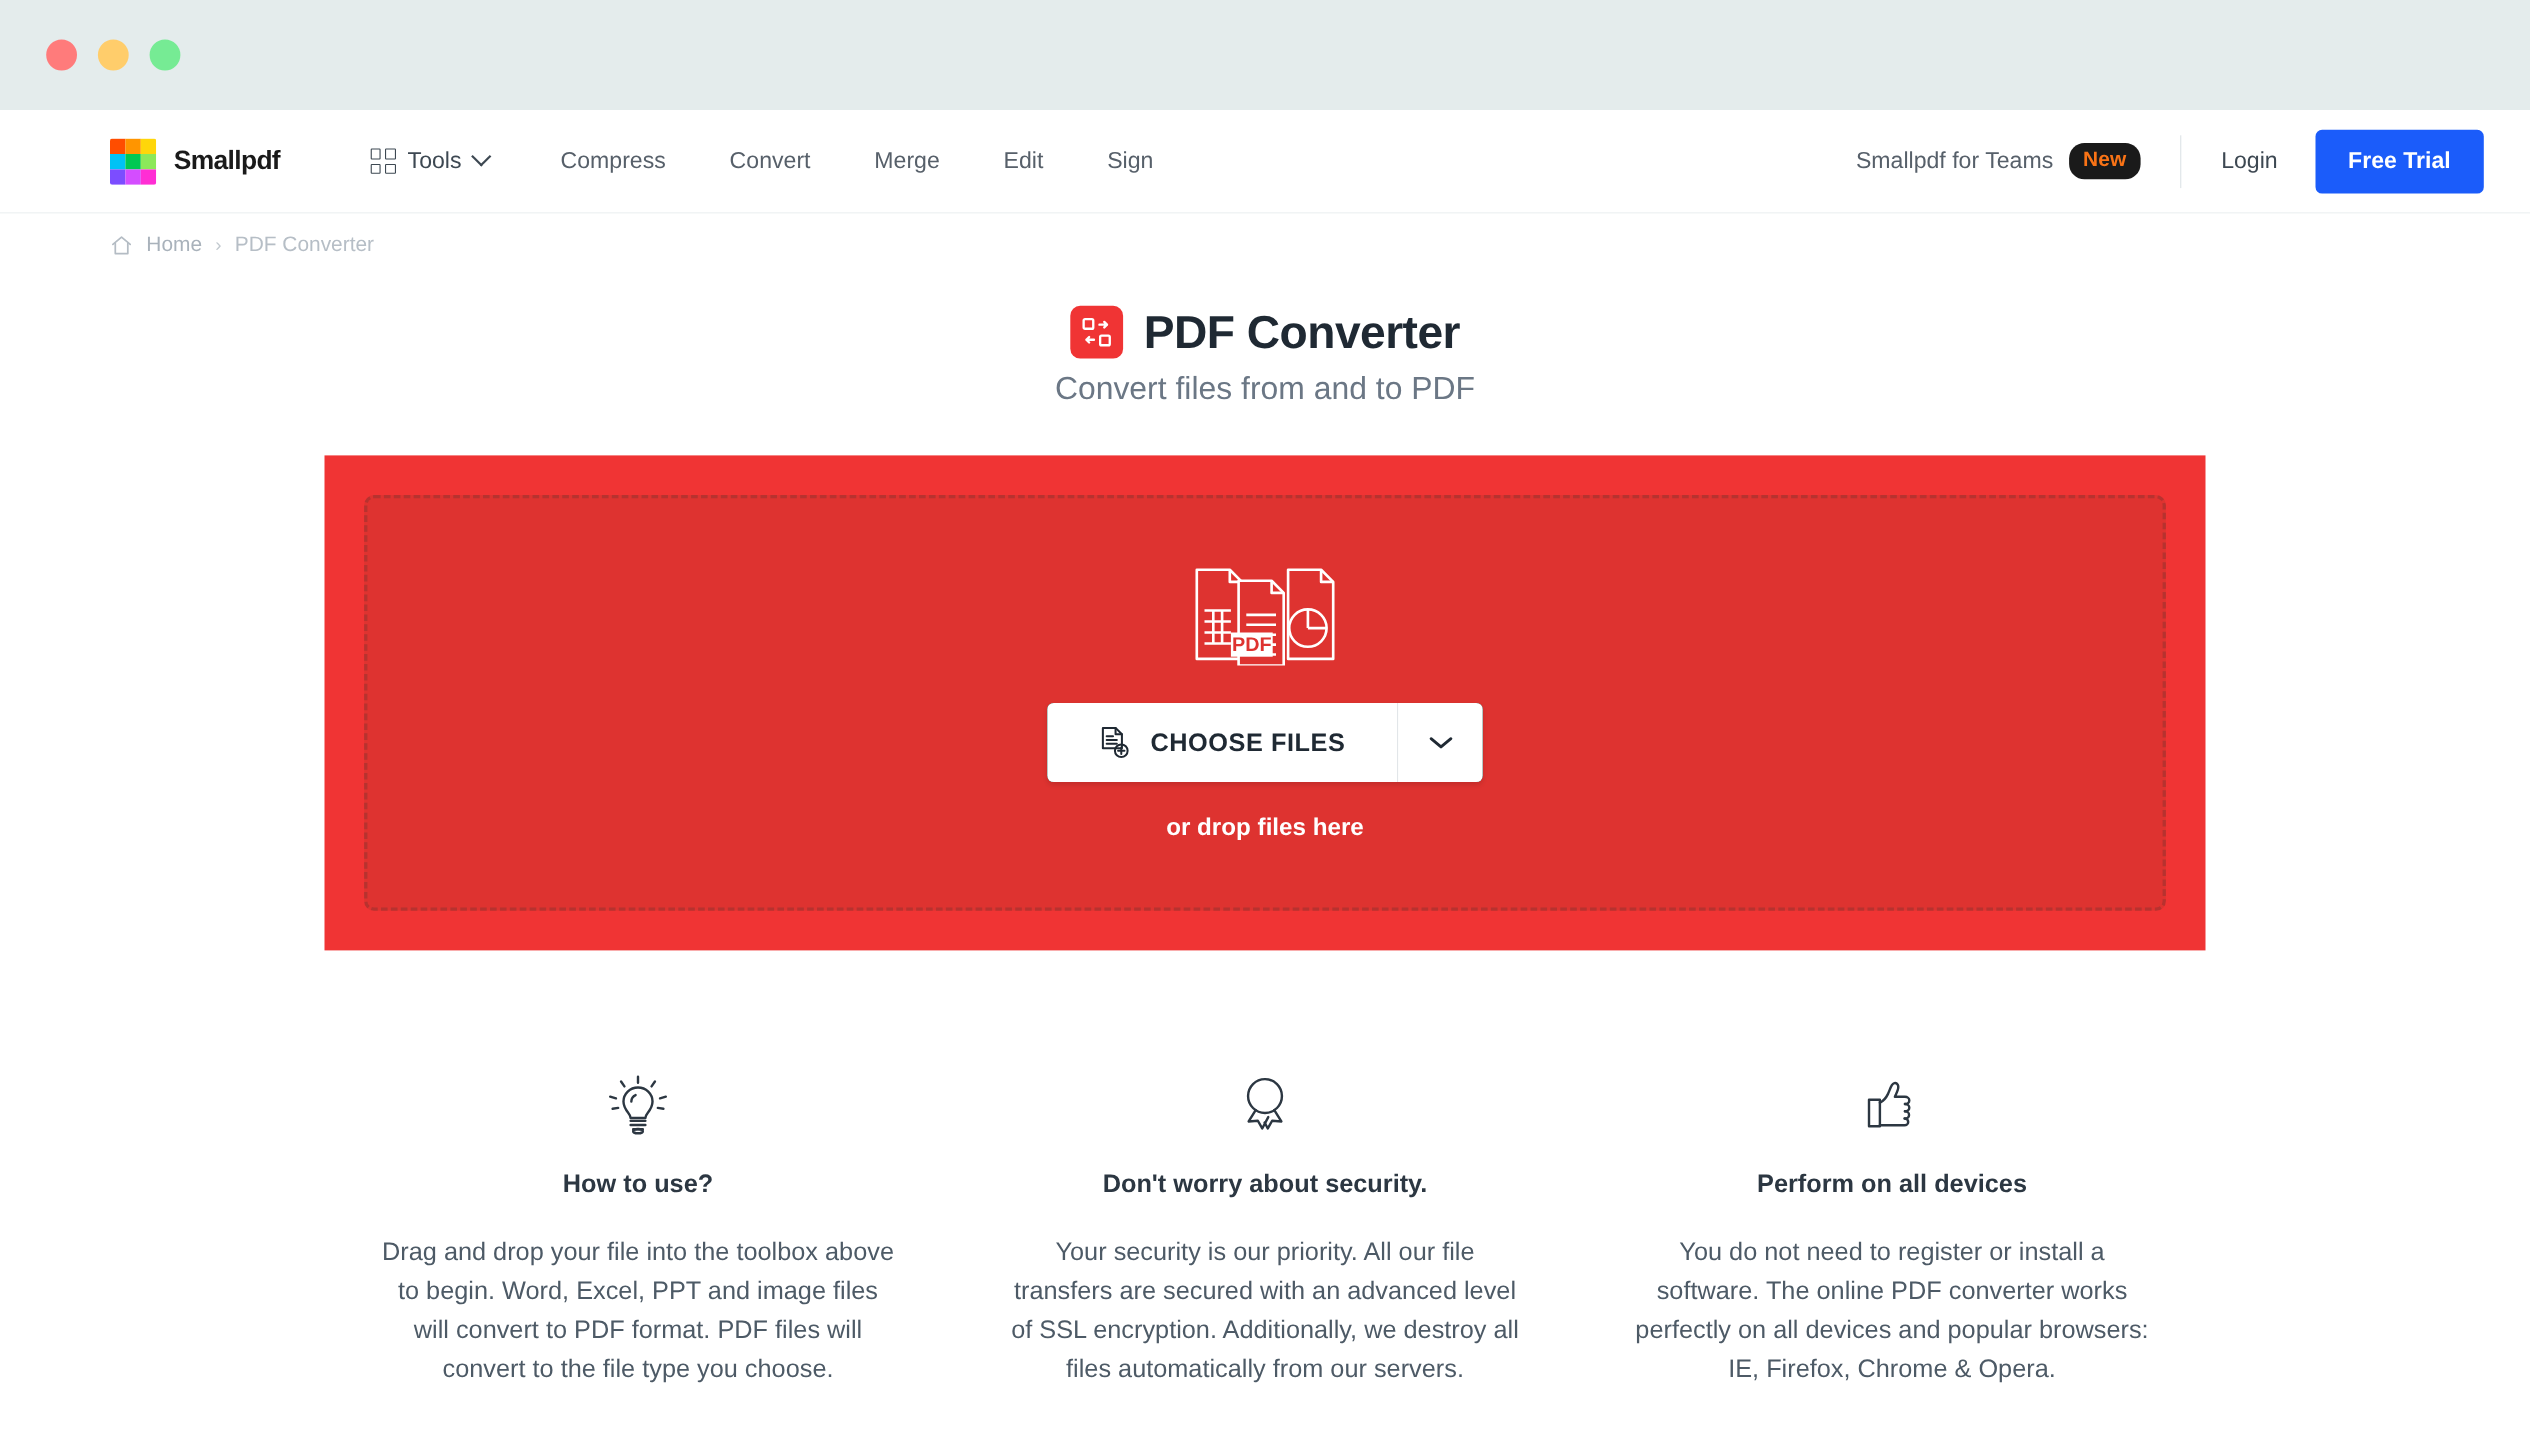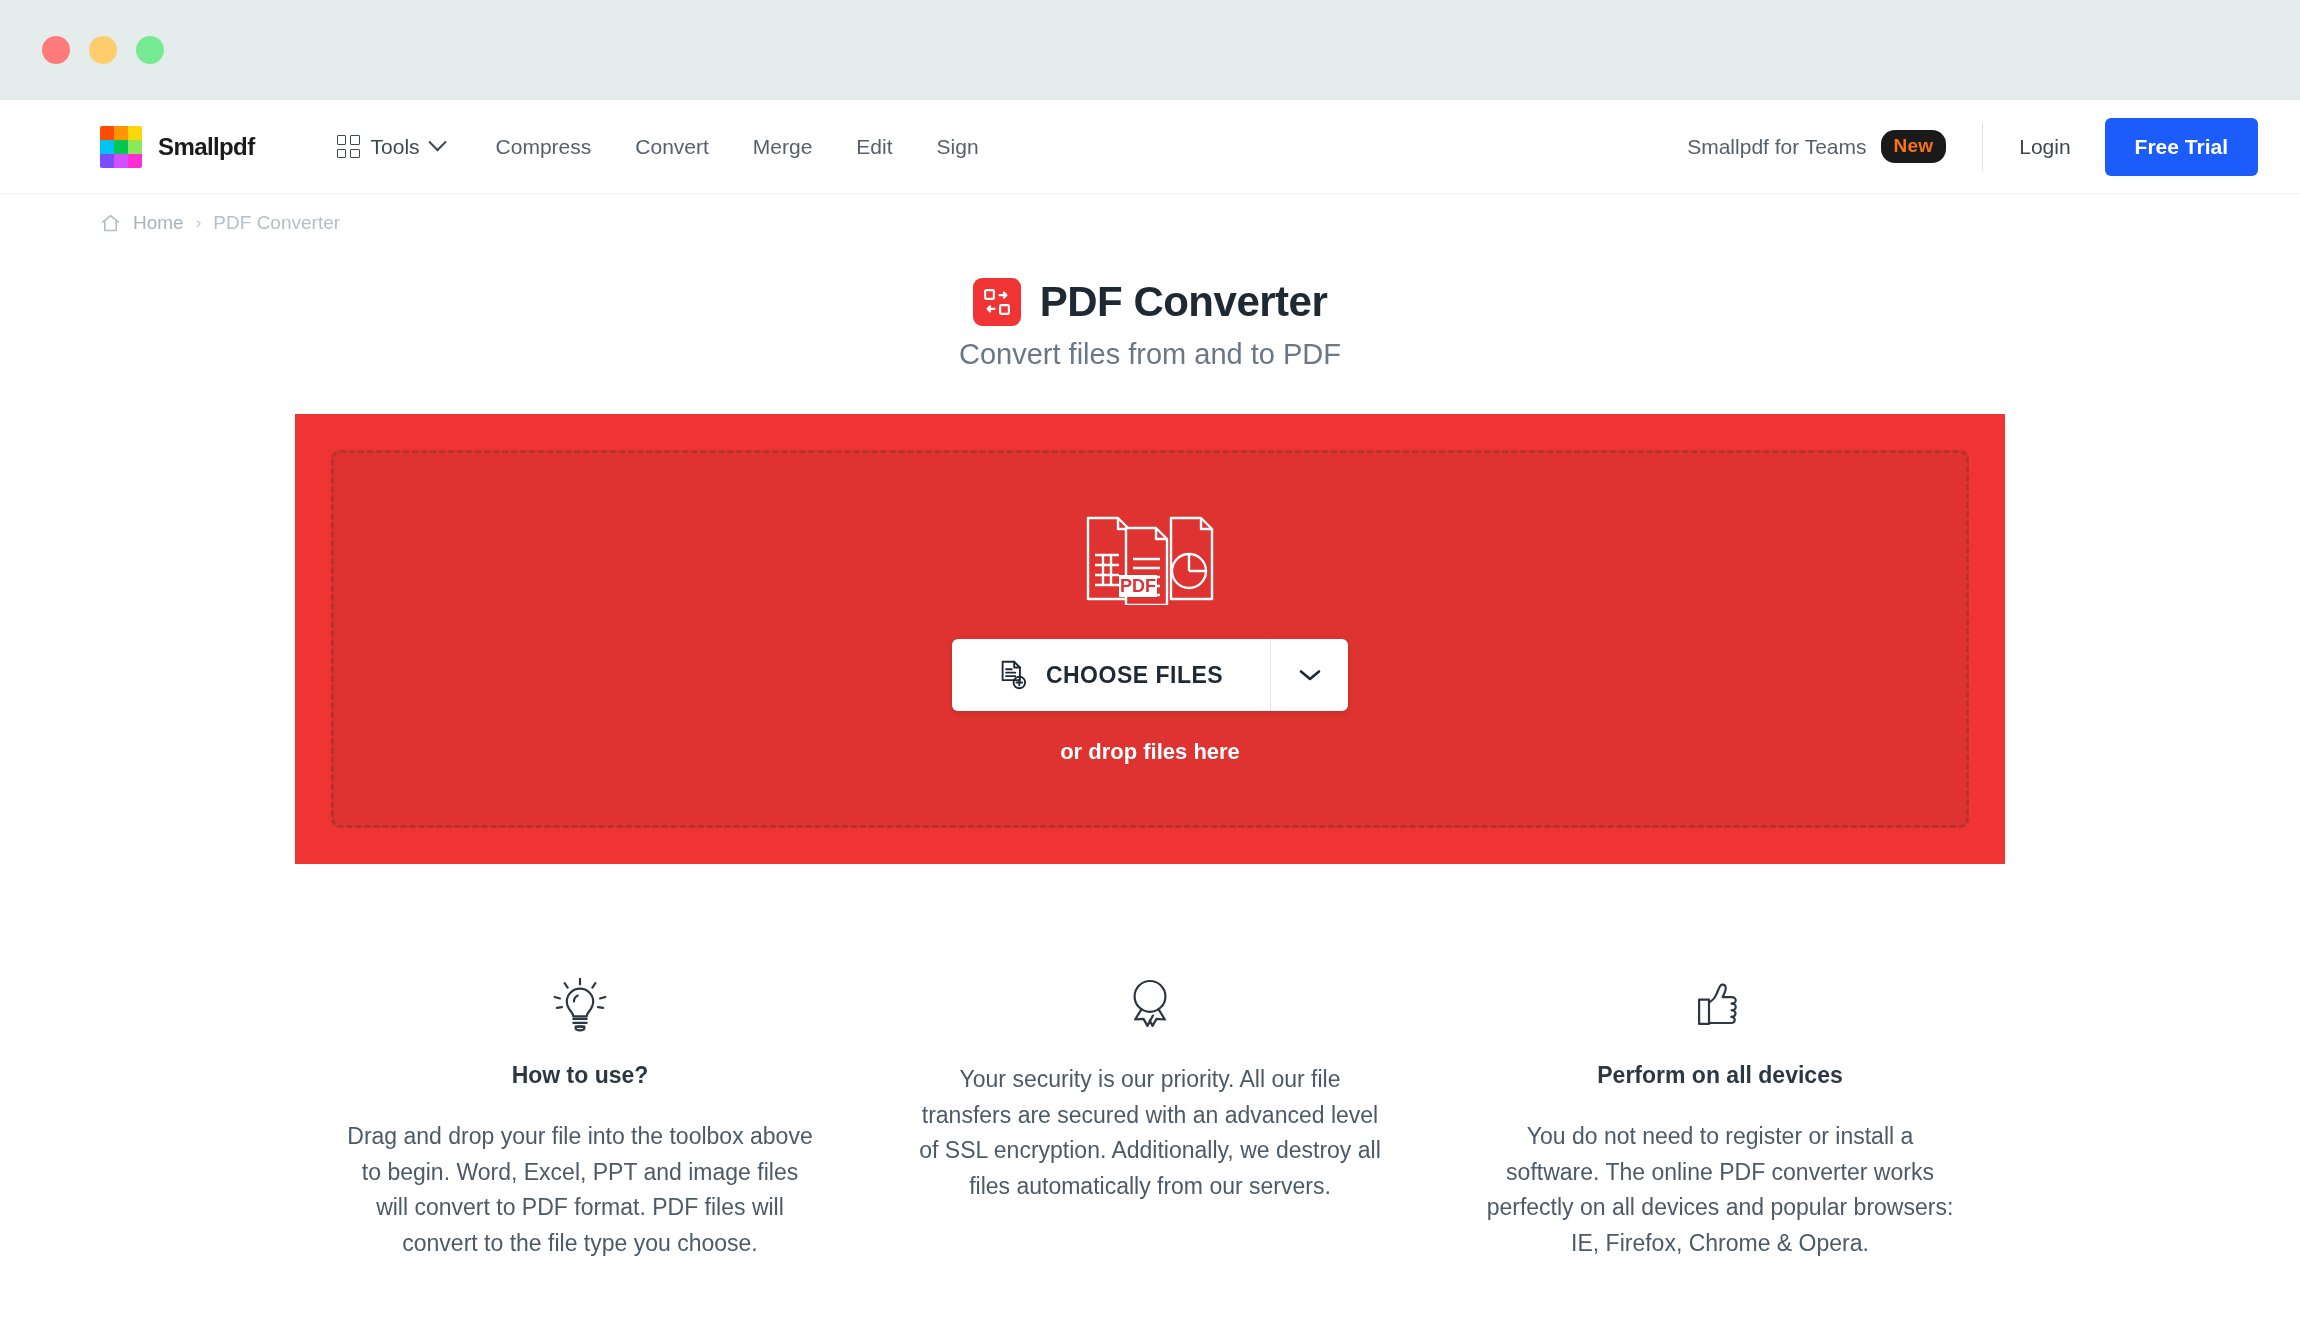--- a/index.html
+++ b/index.html
@@ -49,21 +49,21 @@
     font-size: 24px;
     font-weight: 800;
     letter-spacing: -0.6px;
     color: #1a1a1a;
   }
 
   .main-nav {
     display: flex;
     align-items: center;
     margin-left: 82px;
-    gap: 0;
+    gap: 14px;
   }
   .nav-tools {
     display: flex; align-items: center; gap: 11px;
     font-size: 21px; color: #3d4852;
     margin-right: 52px;
     cursor: pointer;
   }
   .grid-icon {
     display: grid;
     grid-template-columns: repeat(2, 1fr);
@@ -367,20 +367,21 @@
     <div class="feature-title">How to use?</div>
     <div class="feature-body">Drag and drop your file into the toolbox above to begin. Word, Excel, PPT and image files will convert to PDF format. PDF files will convert to the file type you choose.</div>
   </div>
 
   <div class="feature">
     <svg class="feature-icon" viewBox="0 0 60 60" fill="none" stroke="#2c3742" stroke-width="2" stroke-linecap="round" stroke-linejoin="round">
       <circle cx="30" cy="24" r="14"></circle>
       <path d="M22.3 35.6 16.5 45l7.6-.6 3.6 6.4 5-9.4"></path>
       <path d="M37.7 35.6 43.5 45l-7.6-.6-3.6 6.4-2.6-4.9"></path>
     </svg>
+    <div class="feature-title">Don't worry about security.</div>
     <div class="feature-body">Your security is our priority. All our file transfers are secured with an advanced level of SSL encryption. Additionally, we destroy all files automatically from our servers.</div>
   </div>
 
   <div class="feature">
     <svg class="feature-icon" viewBox="0 0 60 60" fill="none" stroke="#2c3742" stroke-width="2" stroke-linecap="round" stroke-linejoin="round">
       <rect x="11" y="27" width="9" height="22"></rect>
       <path d="M20 29.5c3-1.5 5.2-4.2 6.6-7.1 1.2-2.5 2-5.3 3.3-7.4 1.1-1.8 3-2.2 4.2-1.2 1.3 1.1 1.3 3.3.6 5.4-.6 1.9-1.6 3.7-2.3 5.4h8.3c2 0 3.6 1.3 3.6 3s-1.6 3-3.6 3"></path>
       <path d="M40.7 30.6c2 0 3.6 1.3 3.6 3s-1.6 3-3.6 3"></path>
       <path d="M40.7 36.6c1.9 0 3.4 1.3 3.4 3s-1.5 3-3.4 3"></path>
       <path d="M40.3 42.6c1.7 0 3.1 1.2 3.1 2.8s-1.4 2.8-3.1 2.8H20"></path>

